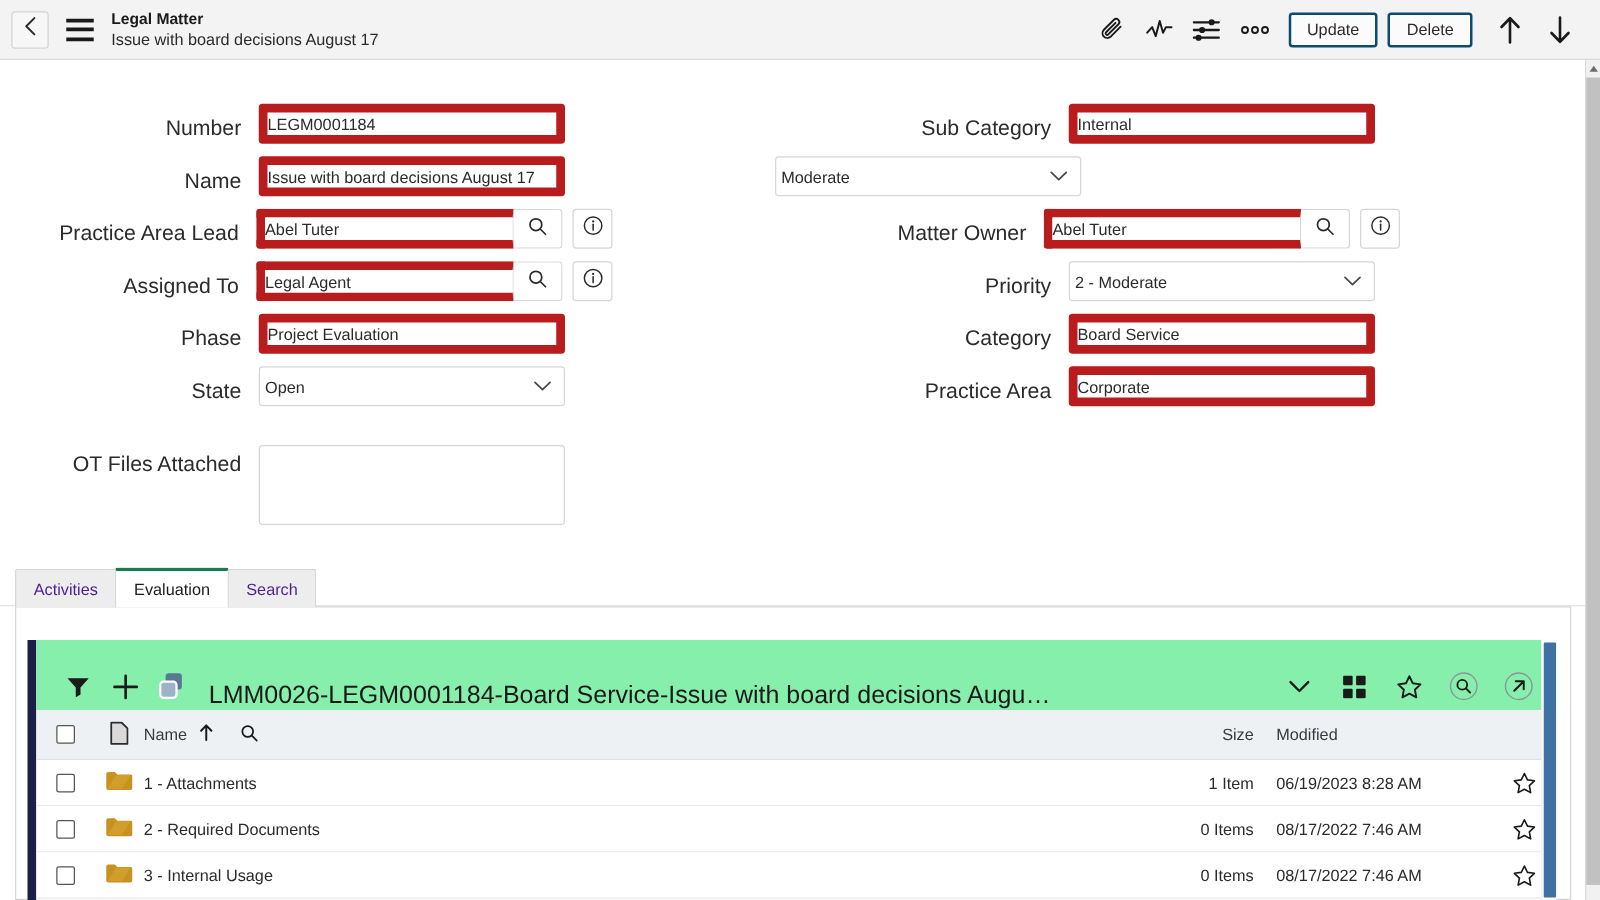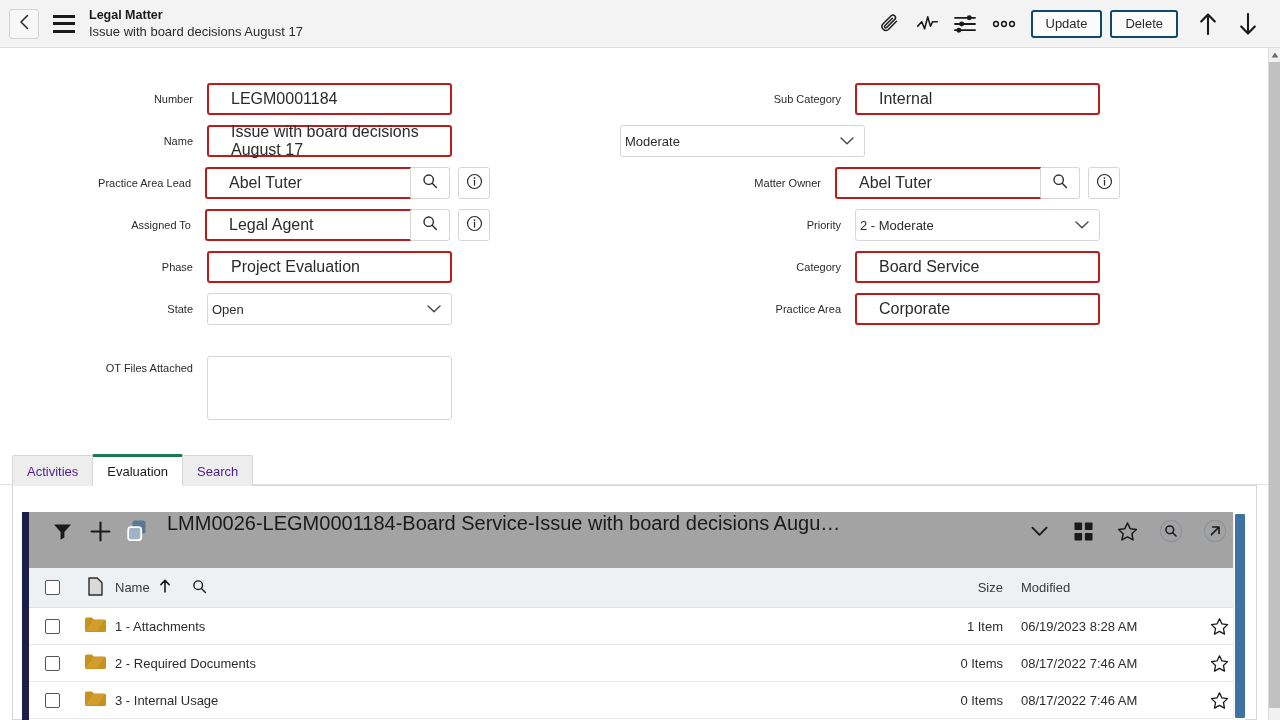--- a/index.html
+++ b/index.html
@@ -53,31 +53,31 @@
   .arrow-icon { width: 40px; height: 40px; display:flex; align-items:center; justify-content:center; cursor:pointer; }
 
   
   .form-area { position: absolute; top: 48px; left: 0; width: 1268px; height: 437px; background: #fff; }
   .col { position: absolute; top: 0; }
   .col-left { left: 0; width: 490px; }
   .col-right { left: 620px; width: 500px; }
 
   .frow { display: flex; align-items: flex-start; margin-bottom: 10px; }
   .flabel {
-    font-size: 11px; color: #2b2b2b; text-align: right;
+    font-size: 17px; color: #2b2b2b; text-align: right;
     padding-top: 10px; padding-right: 14px;
   }
   .col-left .flabel { width: 207px; }
   .col-right .flabel { width: 235px; }
   .fctl { display: flex; align-items: flex-start; }
 
   .finput {
-    height: 32px; border: 2px solid #b91c1c; border-radius: 3px;
-    background: #fff; font-size: 16px; color: #2b2b2b;
-    padding: 0 22px; display: flex; align-items: center;
+    height: 32px; border: 7px solid #b91c1c; border-radius: 3px;
+    background: #fff; font-size: 13px; color: #2b2b2b;
+    padding: 0 0; display: flex; align-items: center;
     font-family: "Liberation Sans", sans-serif;
   }
   .w245 { width: 245px; }
   .w206 { width: 206px; border-right: 1px solid #d6d6d6; border-top-right-radius:0; border-bottom-right-radius:0;}
   .lookup-btn {
     width: 39px; height: 32px; border: 1px solid #d6d6d6; border-left: none;
     border-top-right-radius: 3px; border-bottom-right-radius: 3px;
     background: #fff; display: flex; align-items: center; justify-content: center;
     cursor: pointer;
   }
@@ -119,21 +119,21 @@
 
   
   .docs {
     position: absolute; top: 512px; left: 22px; width: 1223px; height: 208px;
     background: #fff; display: flex;
   }
   .docs-rail { width: 7px; background: #1b1f45; flex: none; }
   .docs-body { flex: 1; position: relative; overflow: hidden; }
 
   .docs-head {
-    height: 56px; background: #a3a3a3; display: flex; align-items: flex-start;
+    height: 56px; background: #86efac; display: flex; align-items: flex-end;
     padding: 0 8px 0 14px;
   }
   .dh-icon { width: 38px; height: 38px; display: flex; align-items: center; justify-content: center; cursor: pointer; }
   .docs-title {
     font-size: 20px; color: #1a1a1a; margin-left: 10px;
     white-space: nowrap; overflow: hidden; text-overflow: ellipsis;
     flex: 1; font-family: "Liberation Sans", sans-serif;
   }
   .dh-right { display: flex; align-items: center; margin-left: 6px; }
   .dh-right .dh-icon { width: 44px; }

